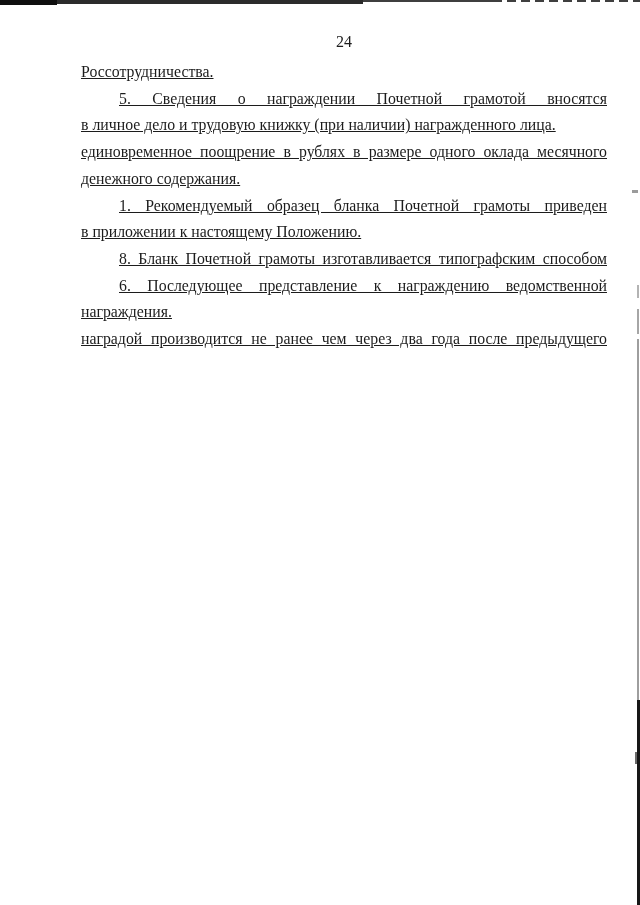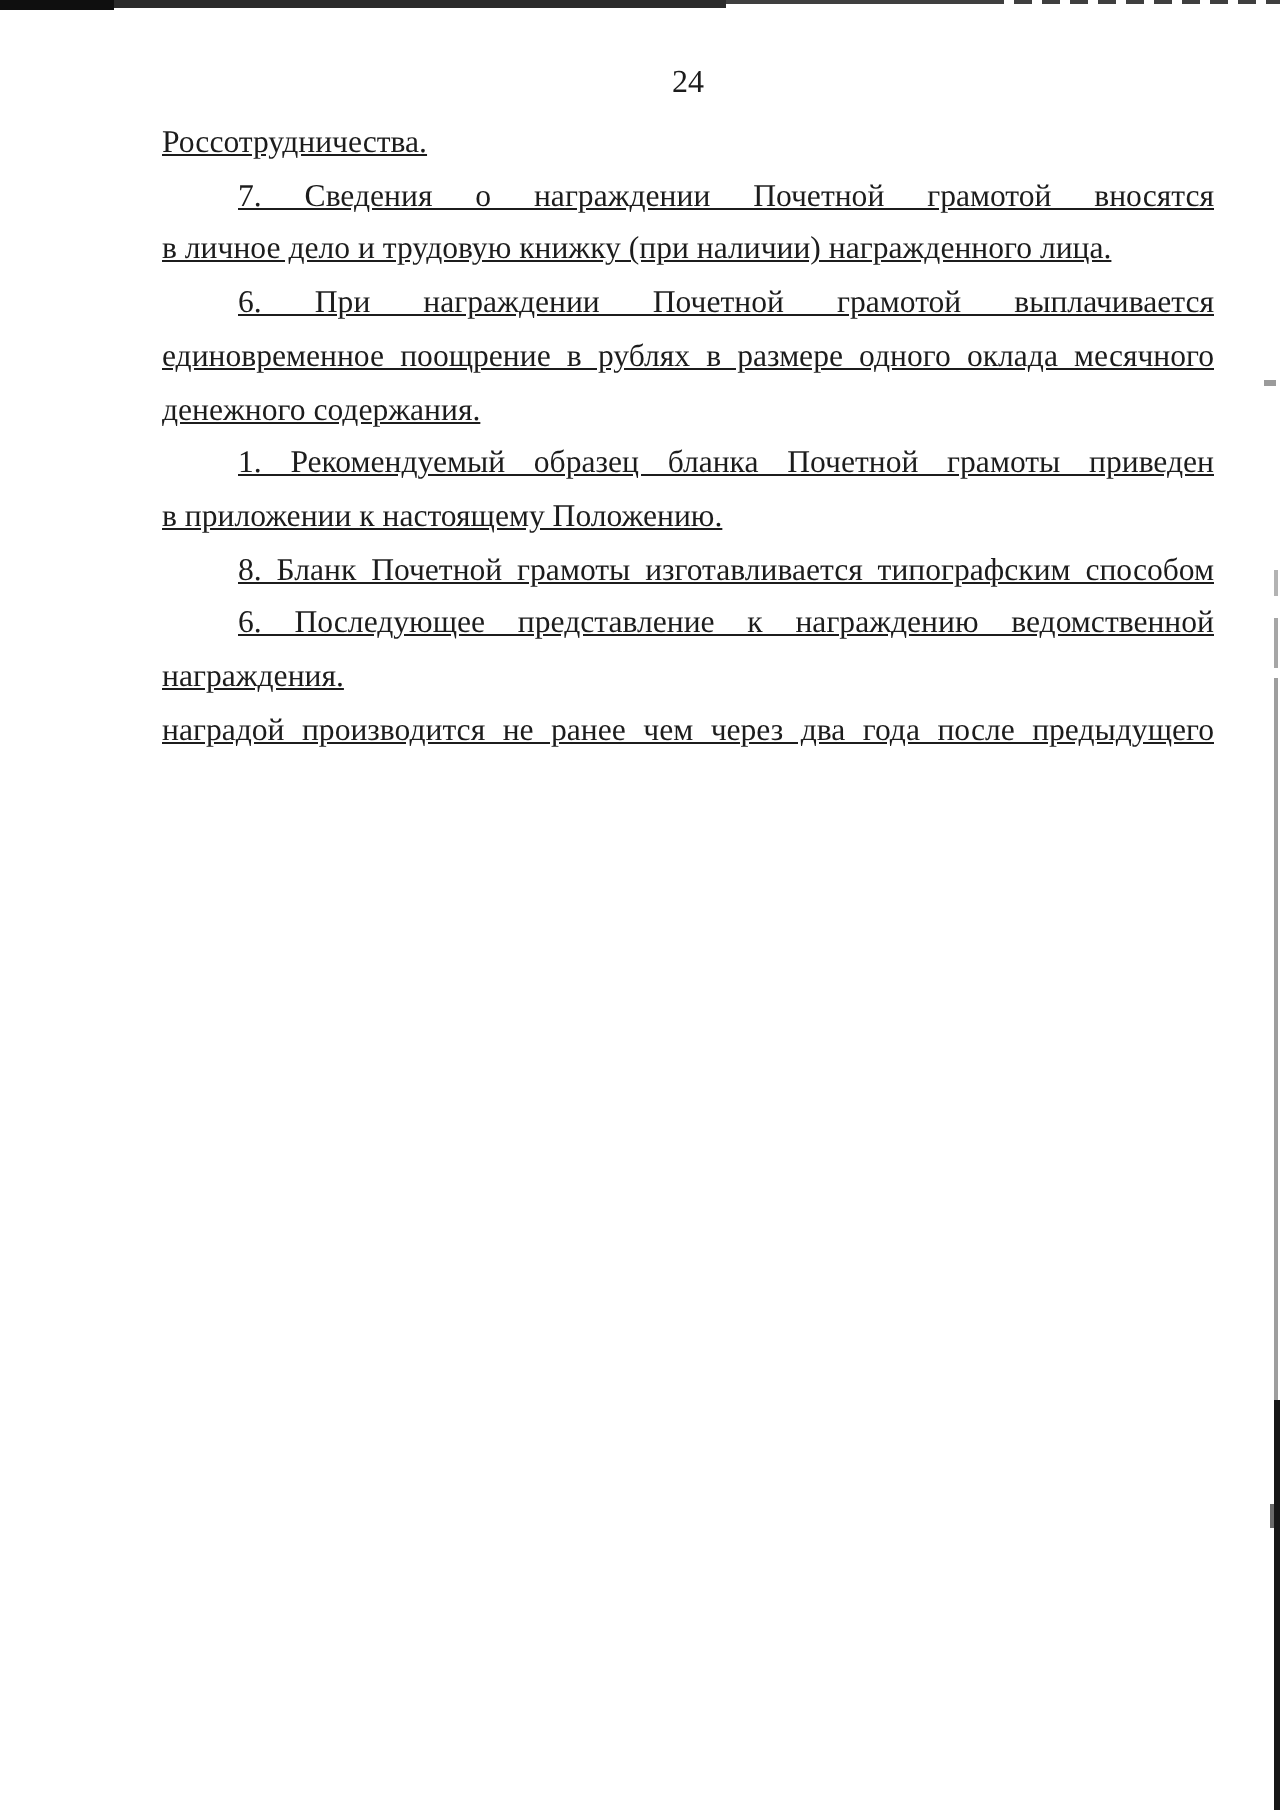--- a/index.html
+++ b/index.html
@@ -67,26 +67,25 @@
 
   <div class="pageno">24</div>
 
   <div class="textblock">
 
     <div class="para">
       <div class="ln">Россотрудничества.</div>
     </div>
 
     <div class="para">
-      <div class="ln j ind">7. Сведения о награждении Почетной грамотой вносятся</div>
+      <div class="ln j ind">5. Сведения о награждении Почетной грамотой вносятся</div>
       <div class="ln">в личное дело и трудовую книжку (при наличии) награжденного лица.</div>
     </div>
 
     <div class="para">
-      <div class="ln j ind">6. При награждении Почетной грамотой выплачивается</div>
       <div class="ln j">единовременное поощрение в рублях в размере одного оклада месячного</div>
       <div class="ln">денежного содержания.</div>
     </div>
 
     <div class="para">
       <div class="ln j ind">1. Рекомендуемый образец бланка Почетной грамоты приведен</div>
       <div class="ln">в приложении к настоящему Положению.</div>
     </div>
 
     <div class="para">

